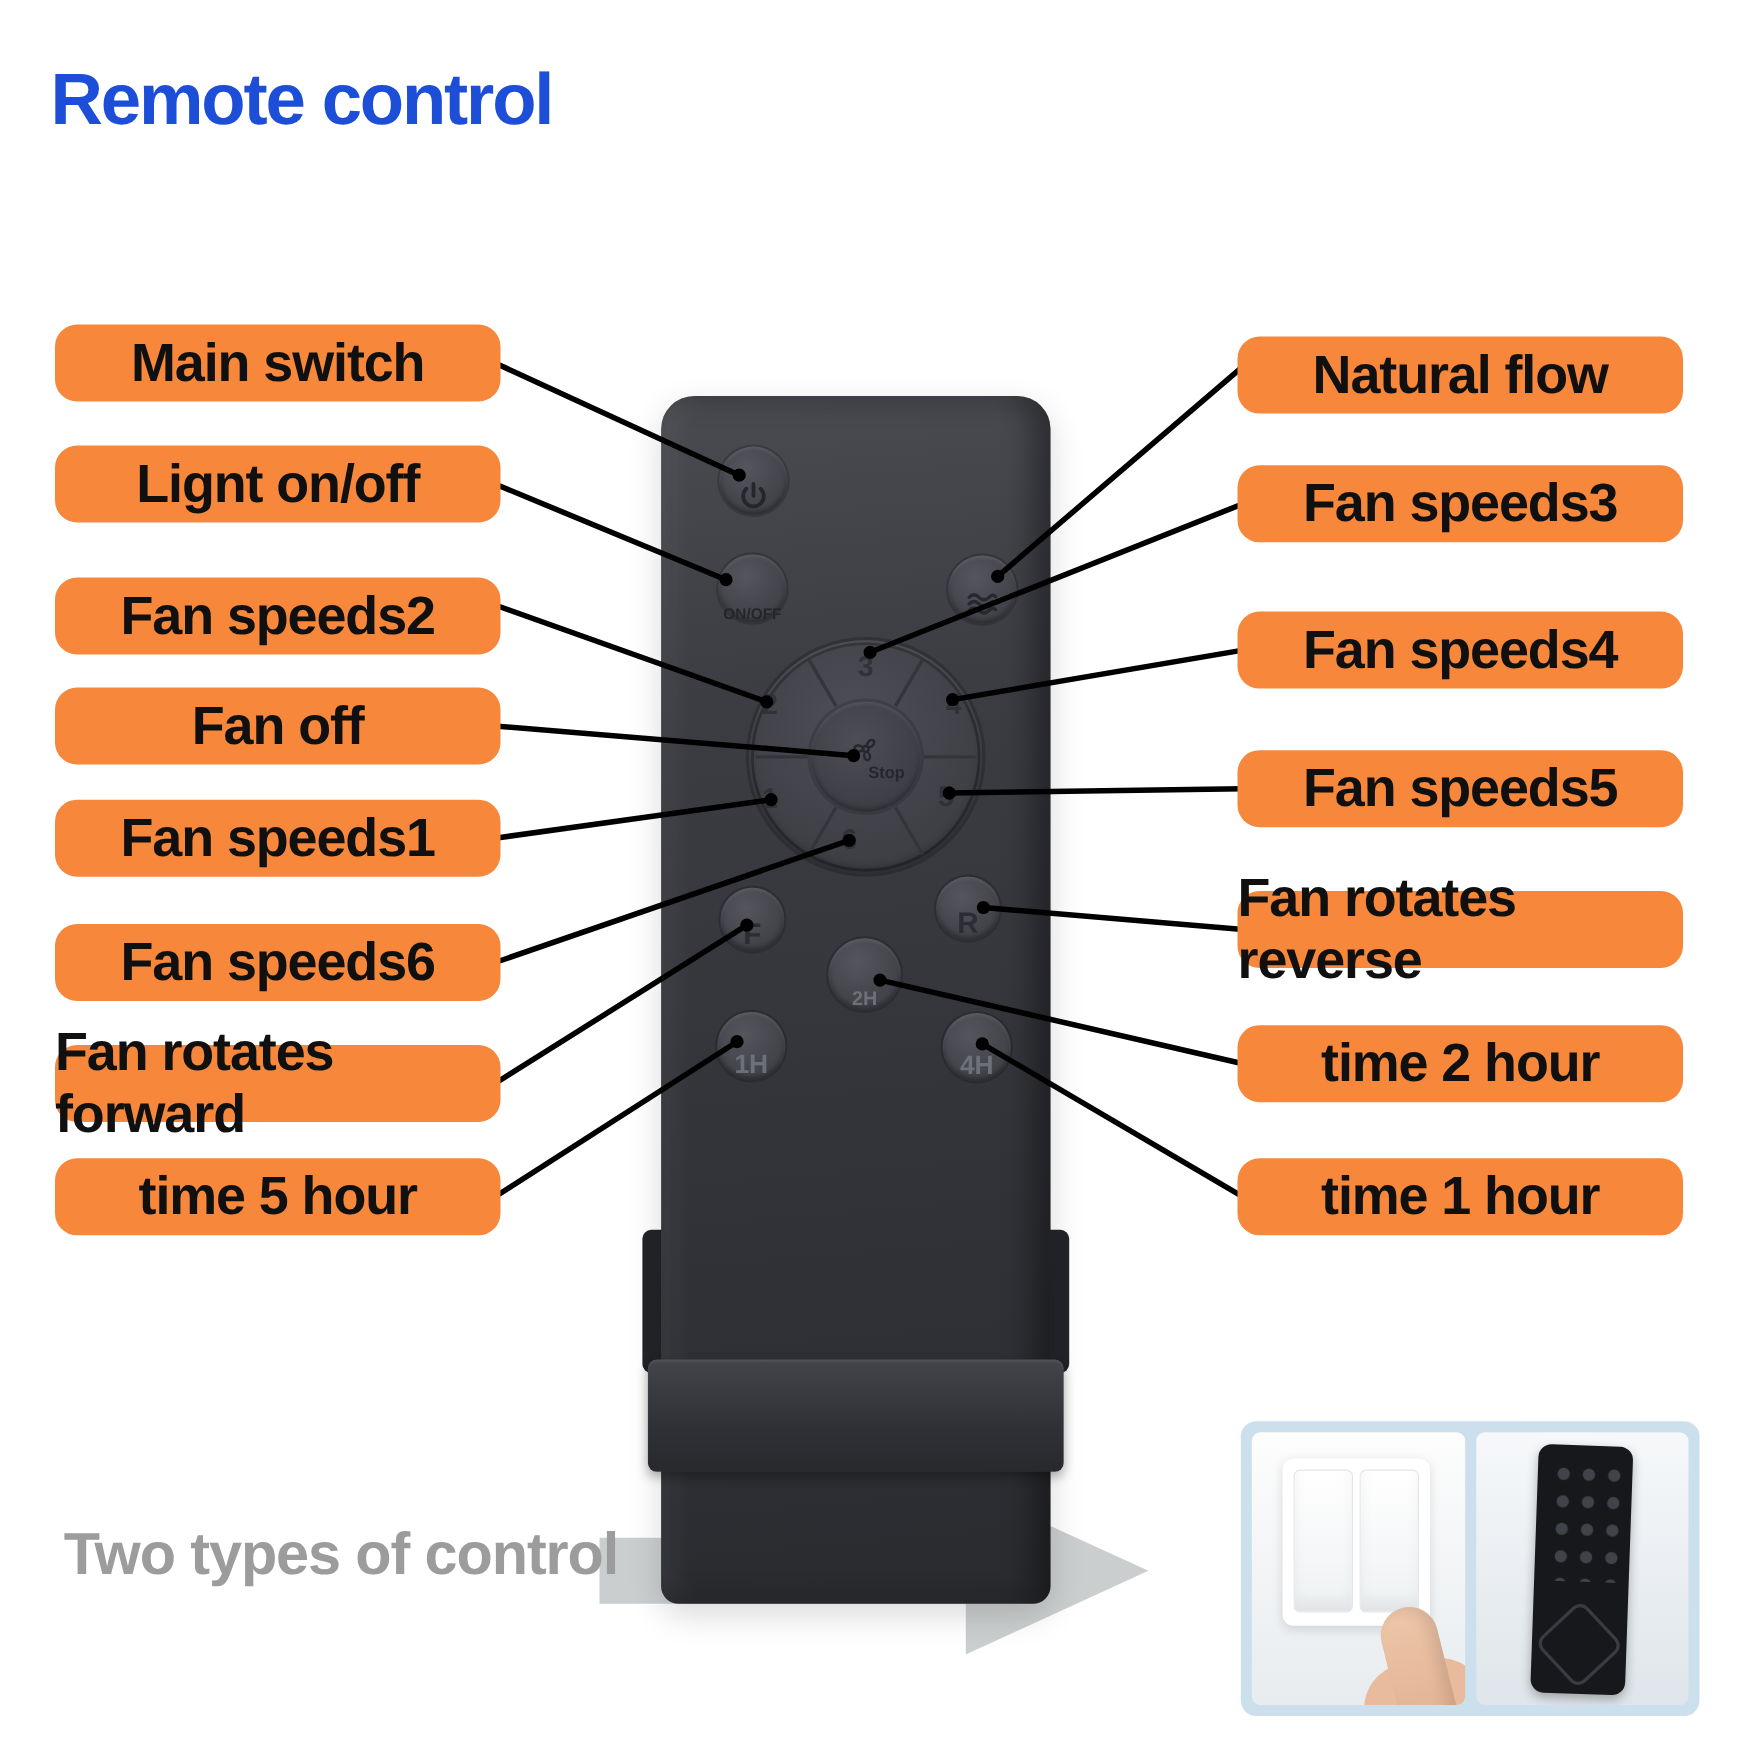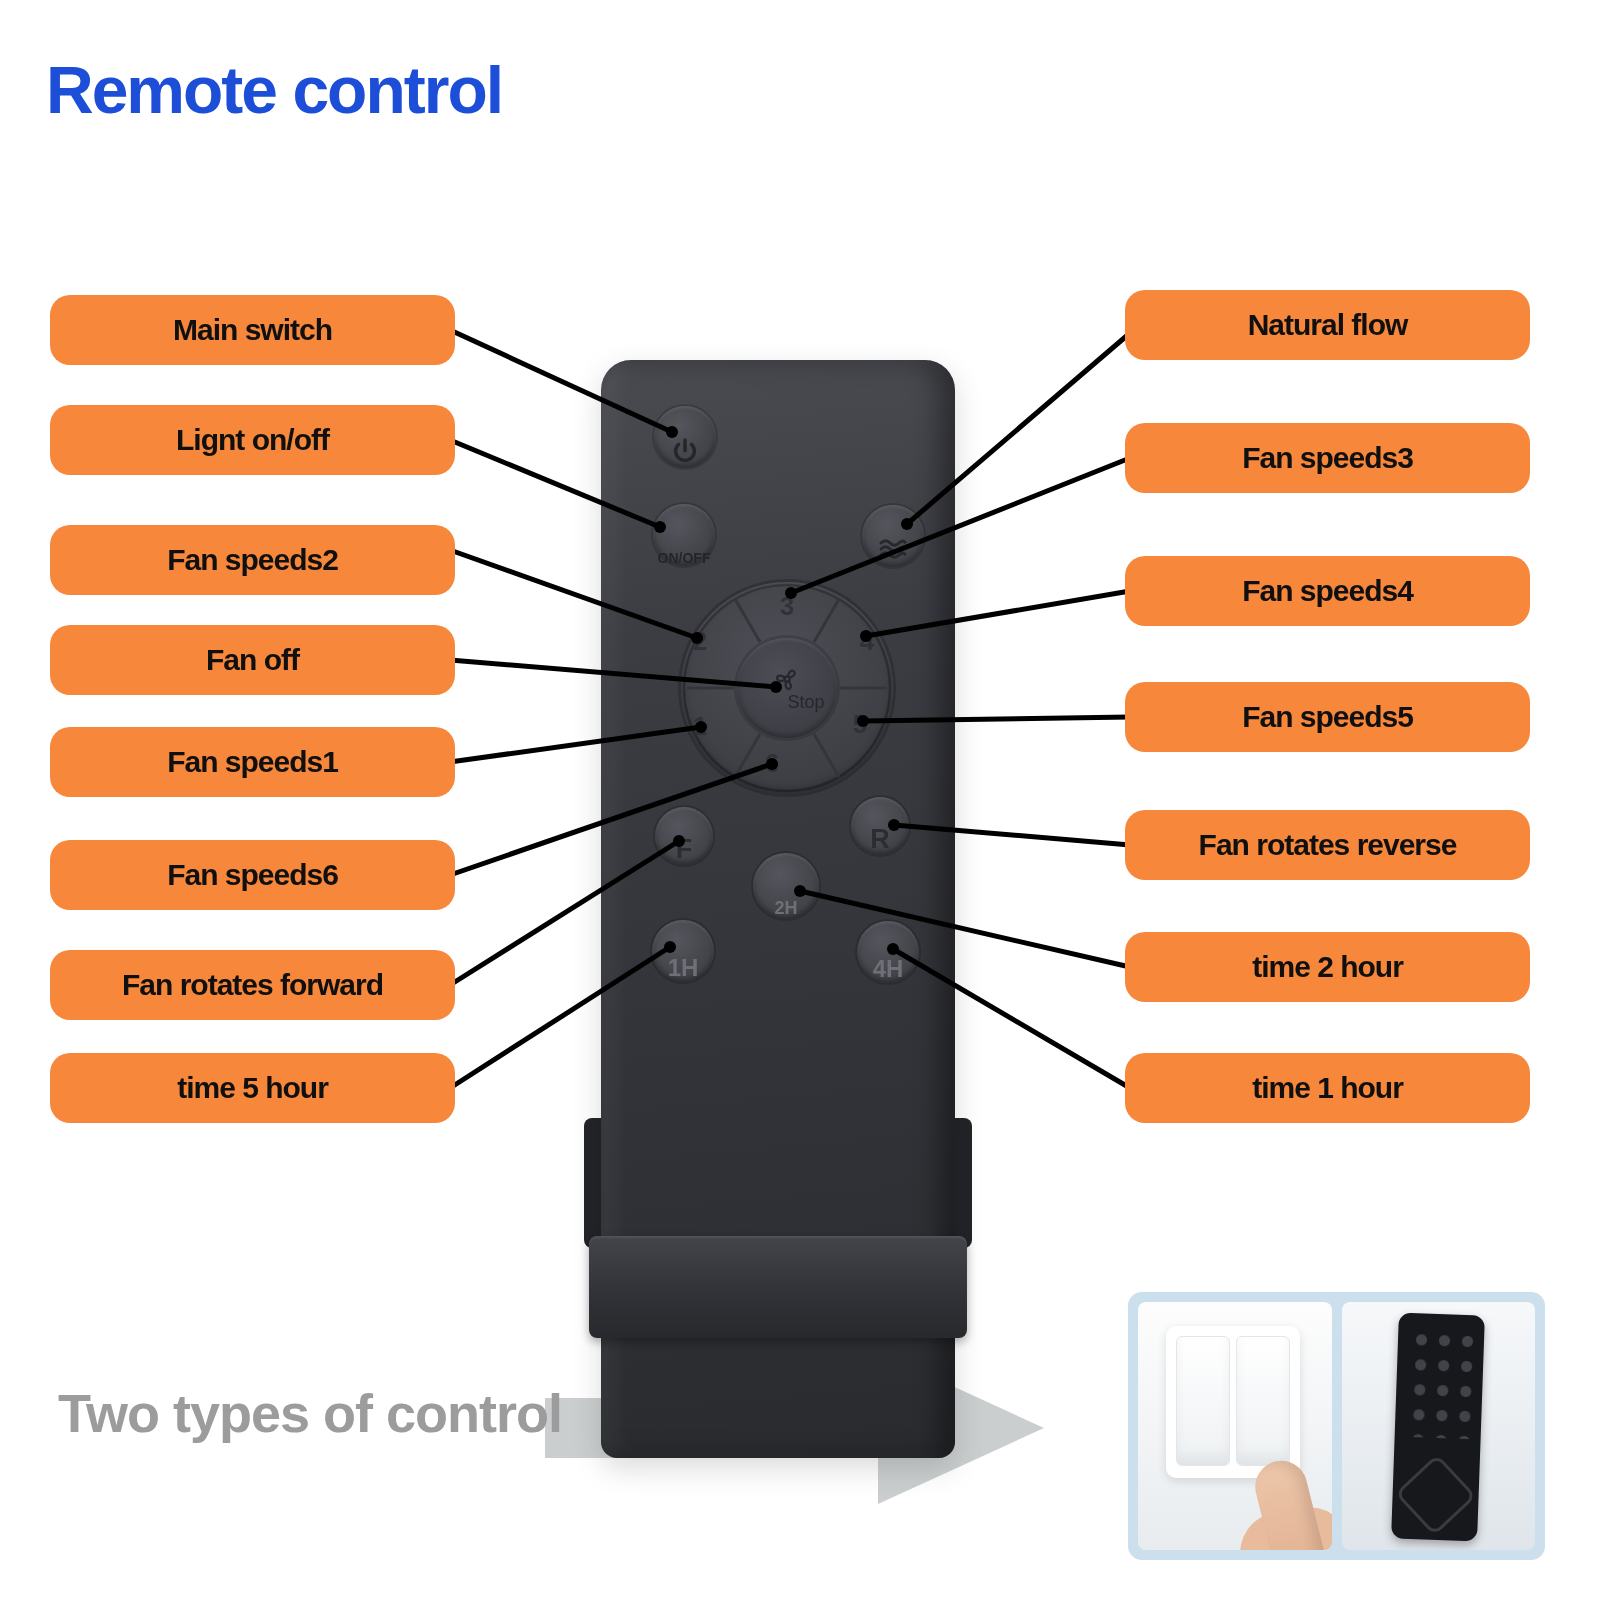--- a/index.html
+++ b/index.html
@@ -13,21 +13,21 @@
     color:#1d4ed8;letter-spacing:-2px;z-index:5;
   }
   #footer-caption{
     position:absolute;left:58px;top:1382px;font-size:54px;font-weight:800;
     color:#9c9c9c;letter-spacing:-1px;z-index:2;
   }
   
   .pill{
     position:absolute;width:405px;height:70px;background:var(--label-bg,#F6873B);
     border-radius:20px;display:flex;align-items:center;justify-content:center;
-    font-weight:700;font-size:30px;color:#101010;z-index:5;letter-spacing:-1px;
+    font-weight:700;font-size:49px;color:#101010;z-index:5;letter-spacing:-1px;
   }
   .pill.left{left:50px;}
   .pill.right{left:1125px;}
   
   #callout-lines{position:absolute;left:0;top:0;z-index:4;pointer-events:none;}
   #callout-lines line{stroke:var(--line-color,#000);stroke-width:5;stroke-linecap:round;}
   #callout-lines circle{fill:var(--line-color,#000);}
   
   #arrow-svg{position:absolute;left:0;top:0;z-index:0;}
   
@@ -63,21 +63,21 @@
   .dpad-digit{
     position:absolute;z-index:3;font-size:26px;font-weight:700;color:#2e3036;opacity:.9;
     transform:translate(-50%,-50%);
   }
   #btn-stop{
     position:absolute;left:737px;top:638px;width:100px;height:100px;border-radius:50%;z-index:3;
     background:radial-gradient(circle at 42% 35%,#4d4e55,#404148 60%,#3a3b41);
     box-shadow:inset 0 2px 3px rgba(255,255,255,.09),inset 0 -3px 5px rgba(0,0,0,.3),0 0 0 3px rgba(0,0,0,.15);
     display:flex;flex-direction:column;align-items:center;justify-content:center;color:#25272c;
   }
-  #btn-stop .stop-text{font-size:18px;font-weight:400;margin-top:-2px;margin-left:38px;}
+  #btn-stop .stop-text{font-size:15px;font-weight:700;margin-top:-2px;margin-left:38px;}
   #btn-forward{left:655px;top:807px;width:58px;height:58px;font-size:27px;font-weight:700;color:#2b2d33;}
   #btn-reverse{left:851px;top:797px;width:58px;height:58px;font-size:27px;font-weight:700;color:#2b2d33;}
   #btn-2h{left:753px;top:853px;width:66px;height:66px;font-size:18px;font-weight:700;color:#6e7078;}
   #btn-1h{left:652px;top:920px;width:62px;height:62px;font-size:24px;font-weight:700;color:#6e7078;}
   #btn-4h{left:857px;top:921px;width:62px;height:62px;font-size:24px;font-weight:700;color:#6e7078;}
   
   #control-panel{
     position:absolute;left:1128px;top:1292px;width:417px;height:268px;z-index:1;
     background:var(--panel-bg,#CBDFEC);border-radius:14px;display:flex;gap:10px;
     padding:10px;box-sizing:border-box;
@@ -254,21 +254,21 @@
 <div class="pill left" style="top:840px">
     <span>Fan speeds6</span>
   </div>
 <div class="pill left" style="top:950px">
     <span>Fan rotates forward</span>
   </div>
 <div class="pill left" style="top:1053px">
     <span>time 5 hour</span>
   </div>
 
-<div class="pill right" style="top:290px">
+<div class="pill right" style="top:306px">
     <span>Natural flow</span>
   </div>
 <div class="pill right" style="top:423px">
     <span>Fan speeds3</span>
   </div>
 <div class="pill right" style="top:556px">
     <span>Fan speeds4</span>
   </div>
 <div class="pill right" style="top:682px">
     <span>Fan speeds5</span>

